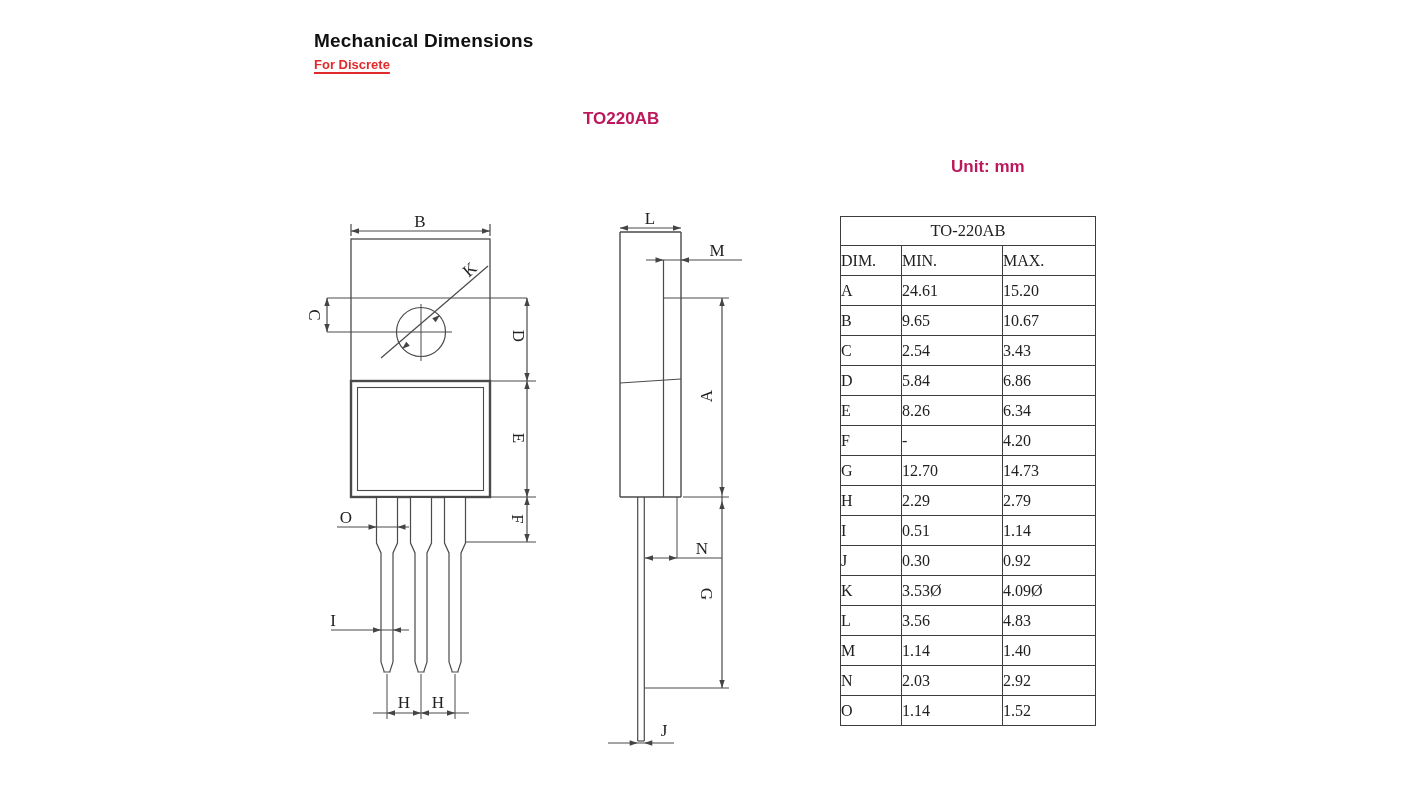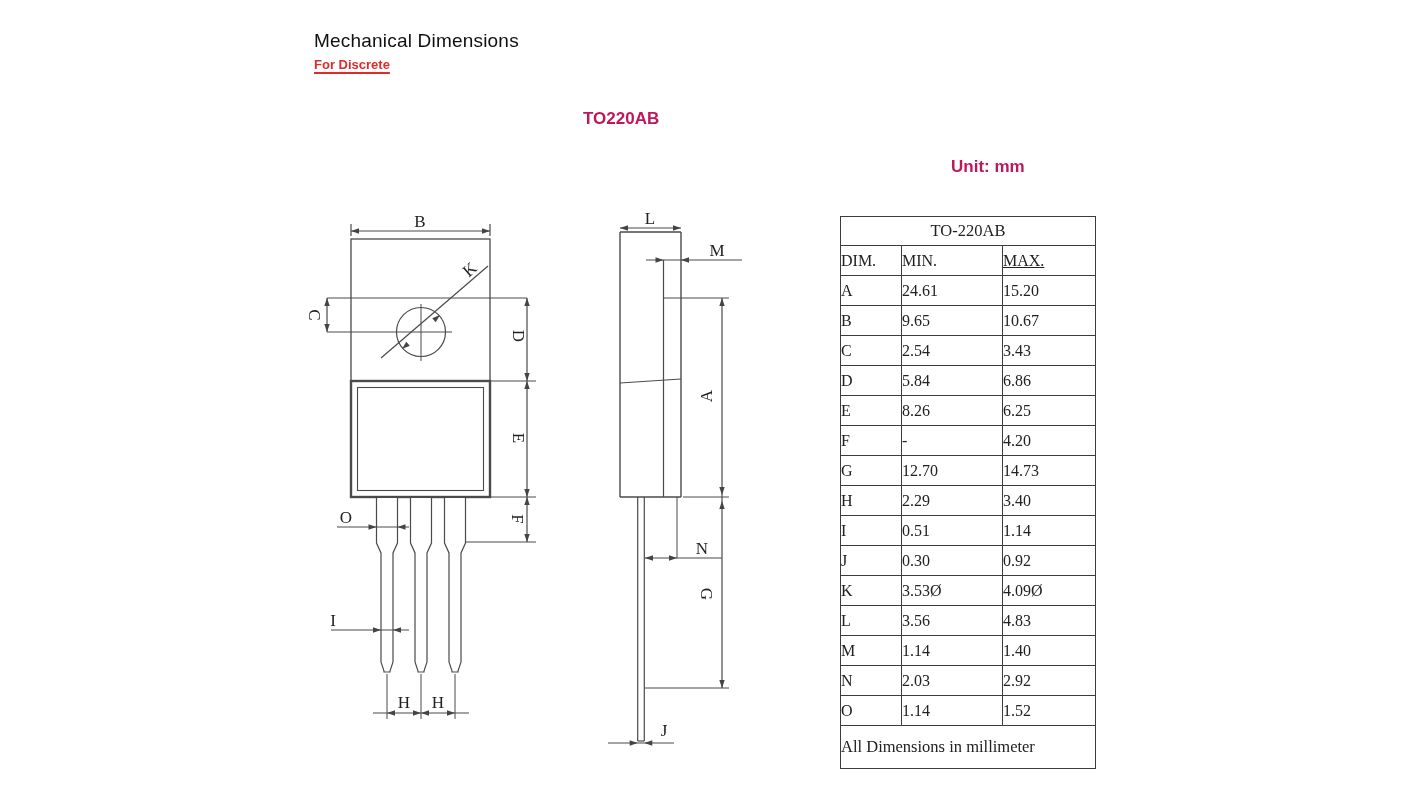--- a/index.html
+++ b/index.html
@@ -1,36 +1,36 @@
 <!DOCTYPE html>
 <html><head>
 <meta charset="utf-8">
 <style>
   html,body{margin:0;padding:0;background:#fff;}
   .page{position:relative;width:1420px;height:798px;background:#fff;overflow:hidden;
         font-family:"Liberation Sans",sans-serif;}
   .abs{position:absolute;}
-  .doc-title{font-size:19px;font-weight:normal;color:#101010;letter-spacing:.2px;}
+  .doc-title{font-size:19px;font-weight:bold;color:#101010;letter-spacing:.2px;}
   .doc-subtitle{font-size:13px;font-weight:bold;text-decoration:underline;
                 text-decoration-thickness:2px;text-underline-offset:3px;}
   .pkg-name,.unit-label{font-size:17px;font-weight:bold;color:#be185d;}
   .dim-label{position:absolute;font-family:"Liberation Serif",serif;font-size:17px;
              color:#222;transform:translate(-50%,-50%);white-space:nowrap;}
   .rot-cw{transform:translate(-50%,-50%) rotate(90deg);}
   .rot-ccw{transform:translate(-50%,-50%) rotate(-90deg);}
   .rot-k{transform:translate(-50%,-50%) rotate(-41deg);}
   svg{position:absolute;left:0;top:0;}
   
   table.dims{position:absolute;left:840px;top:216px;border-collapse:collapse;
              font-family:"Liberation Serif",serif;color:#212121;background:#fff;}
   table.dims td,table.dims th{border:1.5px solid #3c3c3c;
              font-weight:normal;font-size:16px;padding:0;}
   table.dims .c-dim{width:60px;}
   table.dims .c-min{width:100px;}
-  table.dims .c-max{width:92px;text-decoration:underline;}
+  table.dims .c-max{width:92px;}
   table.dims tr{height:30px;}
   table.dims tr.t-title{height:29px;}
   table.dims tr.t-foot{height:43px;}
   table.dims th.title{font-size:16.5px;}
   table.dims td.foot{font-size:16.5px;}
 </style>
 </head>
 <body>
 
 <div class="page">
@@ -172,36 +172,36 @@
           <td>3.43</td>
         </tr>
     <tr>
           <td>D</td>
           <td>5.84</td>
           <td>6.86</td>
         </tr>
     <tr>
           <td>E</td>
           <td>8.26</td>
-          <td>6.25</td>
+          <td>6.34</td>
         </tr>
     <tr>
           <td>F</td>
           <td>-</td>
           <td>4.20</td>
         </tr>
     <tr>
           <td>G</td>
           <td>12.70</td>
           <td>14.73</td>
         </tr>
     <tr>
           <td>H</td>
           <td>2.29</td>
-          <td>3.40</td>
+          <td>2.79</td>
         </tr>
     <tr>
           <td>I</td>
           <td>0.51</td>
           <td>1.14</td>
         </tr>
     <tr>
           <td>J</td>
           <td>0.30</td>
           <td>0.92</td>
@@ -224,19 +224,16 @@
     <tr>
           <td>N</td>
           <td>2.03</td>
           <td>2.92</td>
         </tr>
     <tr>
           <td>O</td>
           <td>1.14</td>
           <td>1.52</td>
         </tr>
-    <tr class="t-foot">
-      <td class="foot" colspan="3">All Dimensions in millimeter</td>
-    </tr>
   </tbody>
     </table>
 
 </div>
 
 </body></html>

